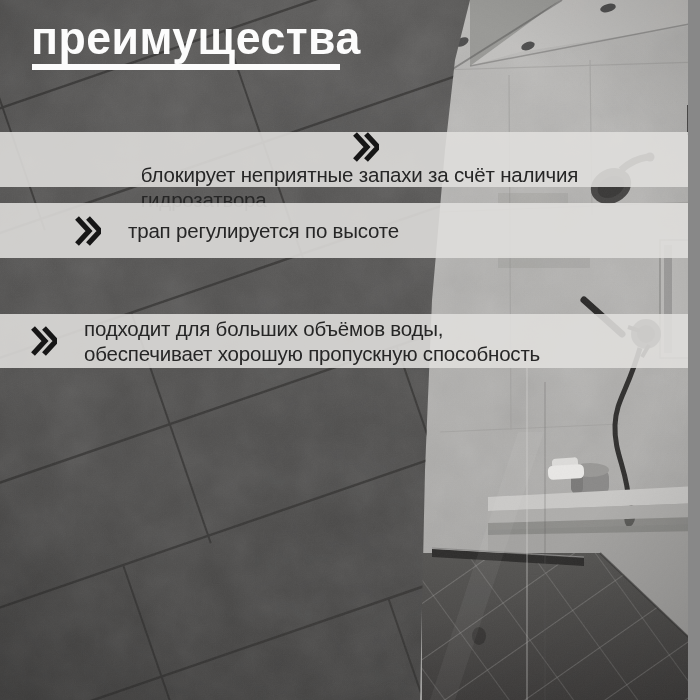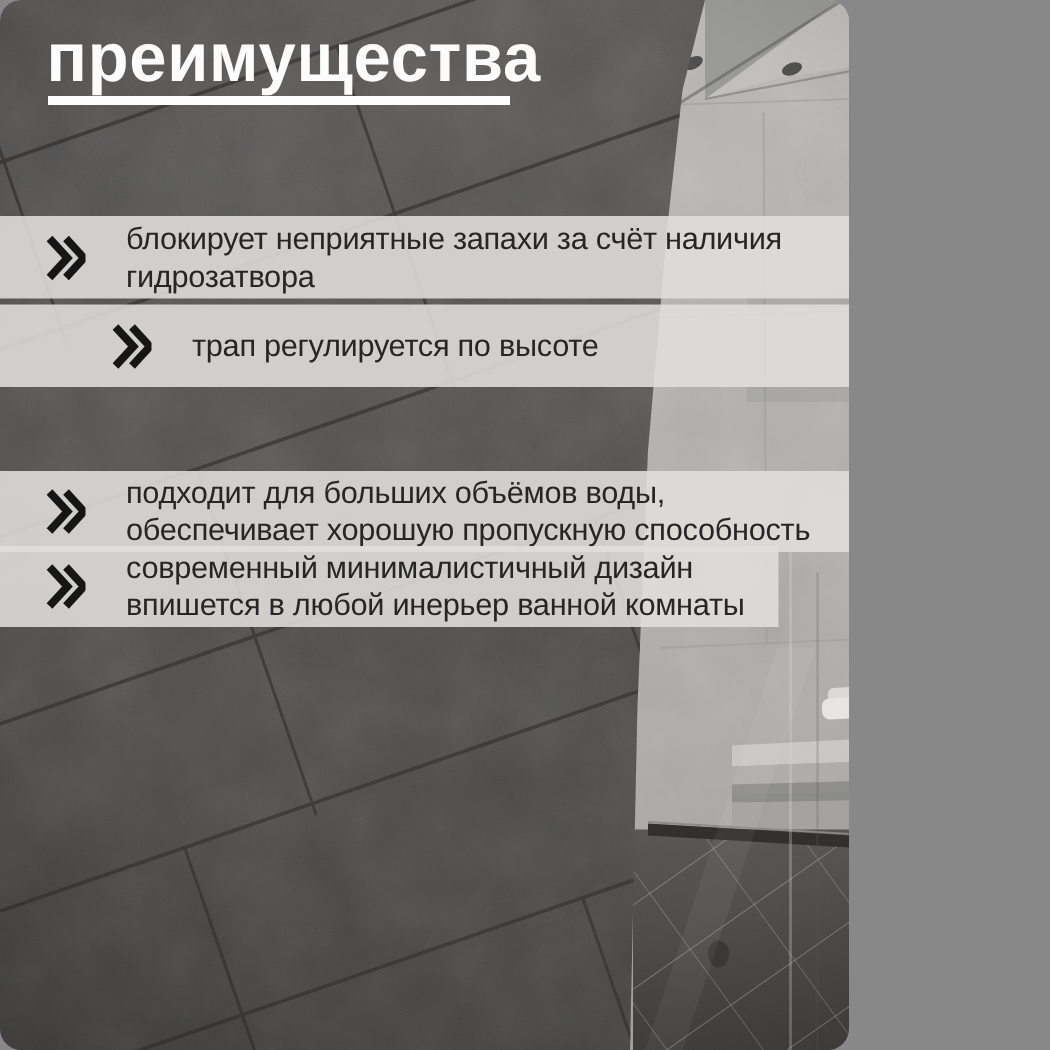--- a/index.html
+++ b/index.html
@@ -1,20 +1,19 @@
 <!DOCTYPE html>
 <html style="--title-text: #fcfcfc; --bar-bg: rgba(224,223,221,0.88); --bar-text: #262626; --icon: #161616; --dark-wall: #504f4e; --light-wall: #b2b1af; --floor: #4d4c4a;"><head>
 <meta charset="utf-8">
 <style>
   html,body { margin:0; padding:0; background:#888; }
   #stage {
-    position:relative; width:566px; height:700px; overflow:hidden;
+    position:relative; width:688px; height:700px; overflow:hidden;
     background:#d946ef;
     font-family:"Liberation Sans", sans-serif;
-    border-radius:14px;
   }
   #stage * { box-sizing:border-box; }
   svg.bg { position:absolute; left:0; top:0; width:700px; height:700px; display:block; }
 
   .title {
     position:absolute; left:31px; top:13px;
     font-size:46px; line-height:50px; font-weight:700;
     letter-spacing:0.5px; color:var(--title-text,#fcfcfc);
     transform:scaleX(0.97); transform-origin:left top;
     white-space:nowrap;
@@ -29,21 +28,21 @@
     background:var(--bar-bg, rgba(224,223,221,0.88));
     display:flex; align-items:center;
   }
   .bar .chev { margin-left:30px; flex:0 0 auto; color:var(--icon,#161616); display:block; }
   .bar .txt {
     margin-left:27px; padding-right:8px;
     font-size:20.5px; line-height:25px; font-weight:400;
     color:var(--bar-text,#262626); letter-spacing:-0.2px;
     white-space:pre-line;
   }
-  .b1 { top:144px; height:55px; width:700px; }
+  .b1 { top:132px; height:55px; width:700px;flex-direction:column; }
   .b2 { top:203px; height:55px; width:700px;padding-left:44px; }
   .b3 { top:284px; height:54px; width:700px;margin-top:30px; }
   .b4 { top:364px; height:54px; width:519px; }
   .b5 { top:443px; height:82px; width:532px; }
 </style>
 </head>
 <body>
 
 <div id="stage">
 
@@ -231,23 +230,15 @@
 
   <div class="bar b3">
     <svg class="chev" width="27" height="30" viewBox="0 0 27 30">
       <path d="M3 2 L15 15 L3 28" stroke="currentColor" stroke-width="5.2" fill="none"></path>
       <path d="M14 2 L26 15 L14 28" stroke="currentColor" stroke-width="5.2" fill="none"></path>
     </svg>
     <div class="txt">подходит для больших объёмов воды,
 обеспечивает хорошую пропускную способность</div>
   </div>
 
-  <div class="bar b4">
-    <svg class="chev" width="27" height="30" viewBox="0 0 27 30">
-      <path d="M3 2 L15 15 L3 28" stroke="currentColor" stroke-width="5.2" fill="none"></path>
-      <path d="M14 2 L26 15 L14 28" stroke="currentColor" stroke-width="5.2" fill="none"></path>
-    </svg>
-    <div class="txt">современный минималистичный дизайн
-впишется в любой инерьер ванной комнаты</div>
-  </div>
 
 
 </div>
 
 </body></html>

